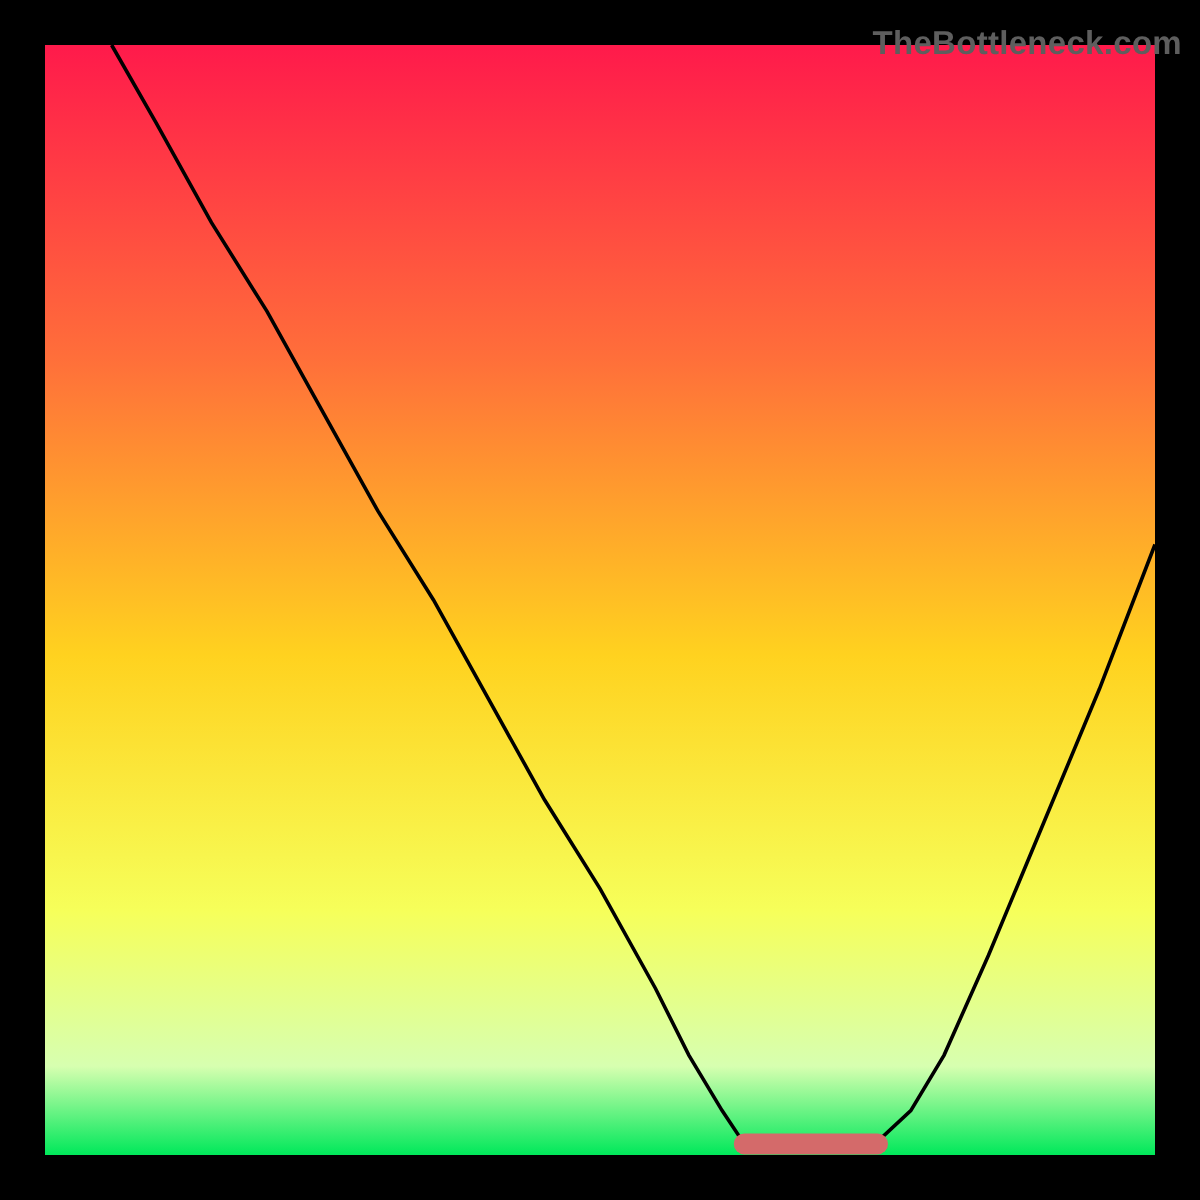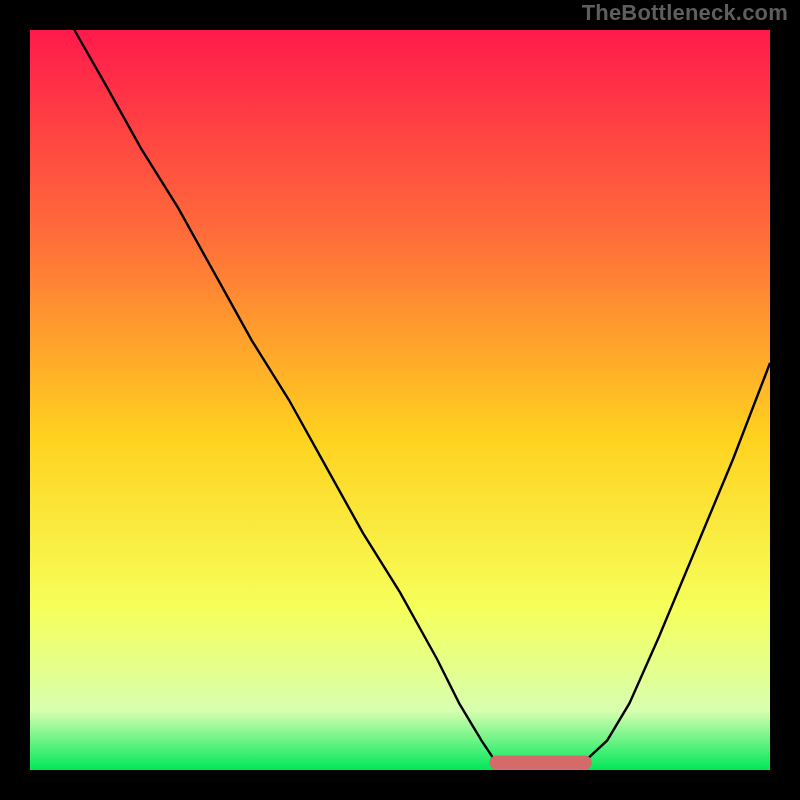--- a/index.html
+++ b/index.html
@@ -13,21 +13,21 @@
   .chart-container {
     position: relative;
     width: 800px;
     height: 800px;
   }
   svg {
     display: block;
   }
   .watermark {
     position: absolute;
-    top: 0;
+    top: 16px;
     right: 12px;
     font-family: Arial, Helvetica, sans-serif;
     font-size: 22px;
     font-weight: 600;
     color: #5e5e5e;
     letter-spacing: 0.2px;
   }
 </style>
 </head>
 <body>

